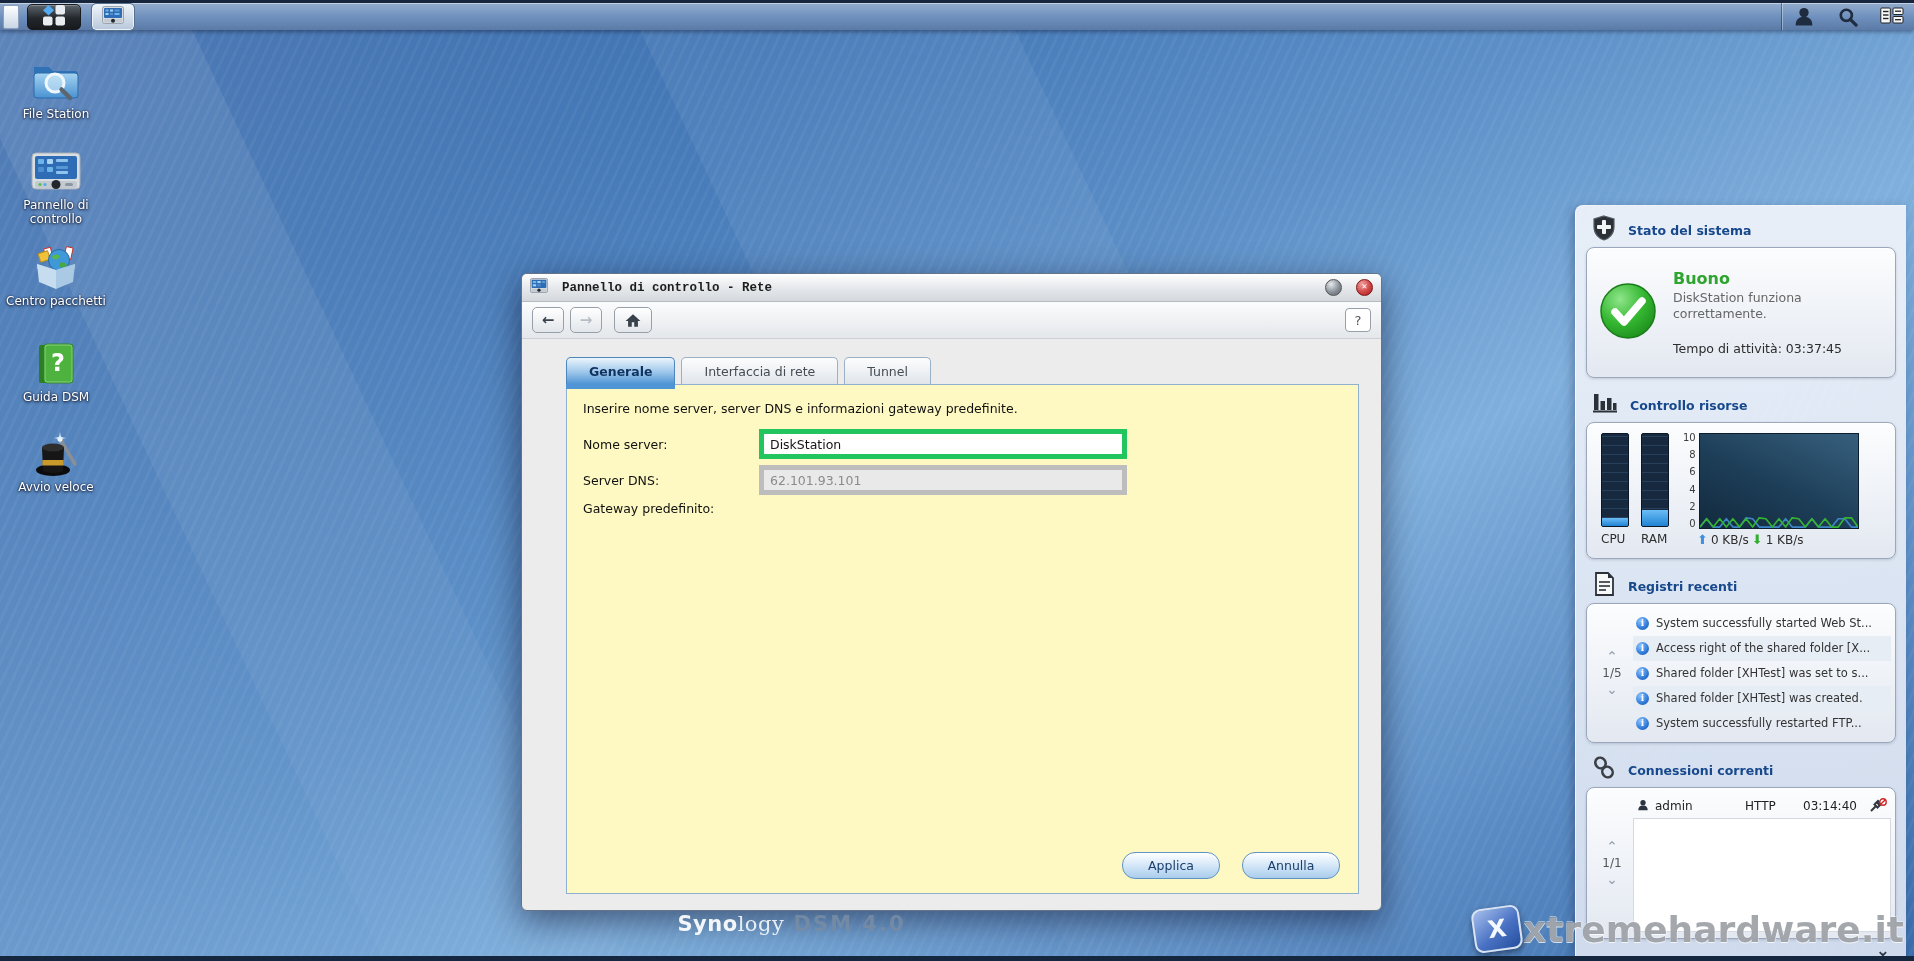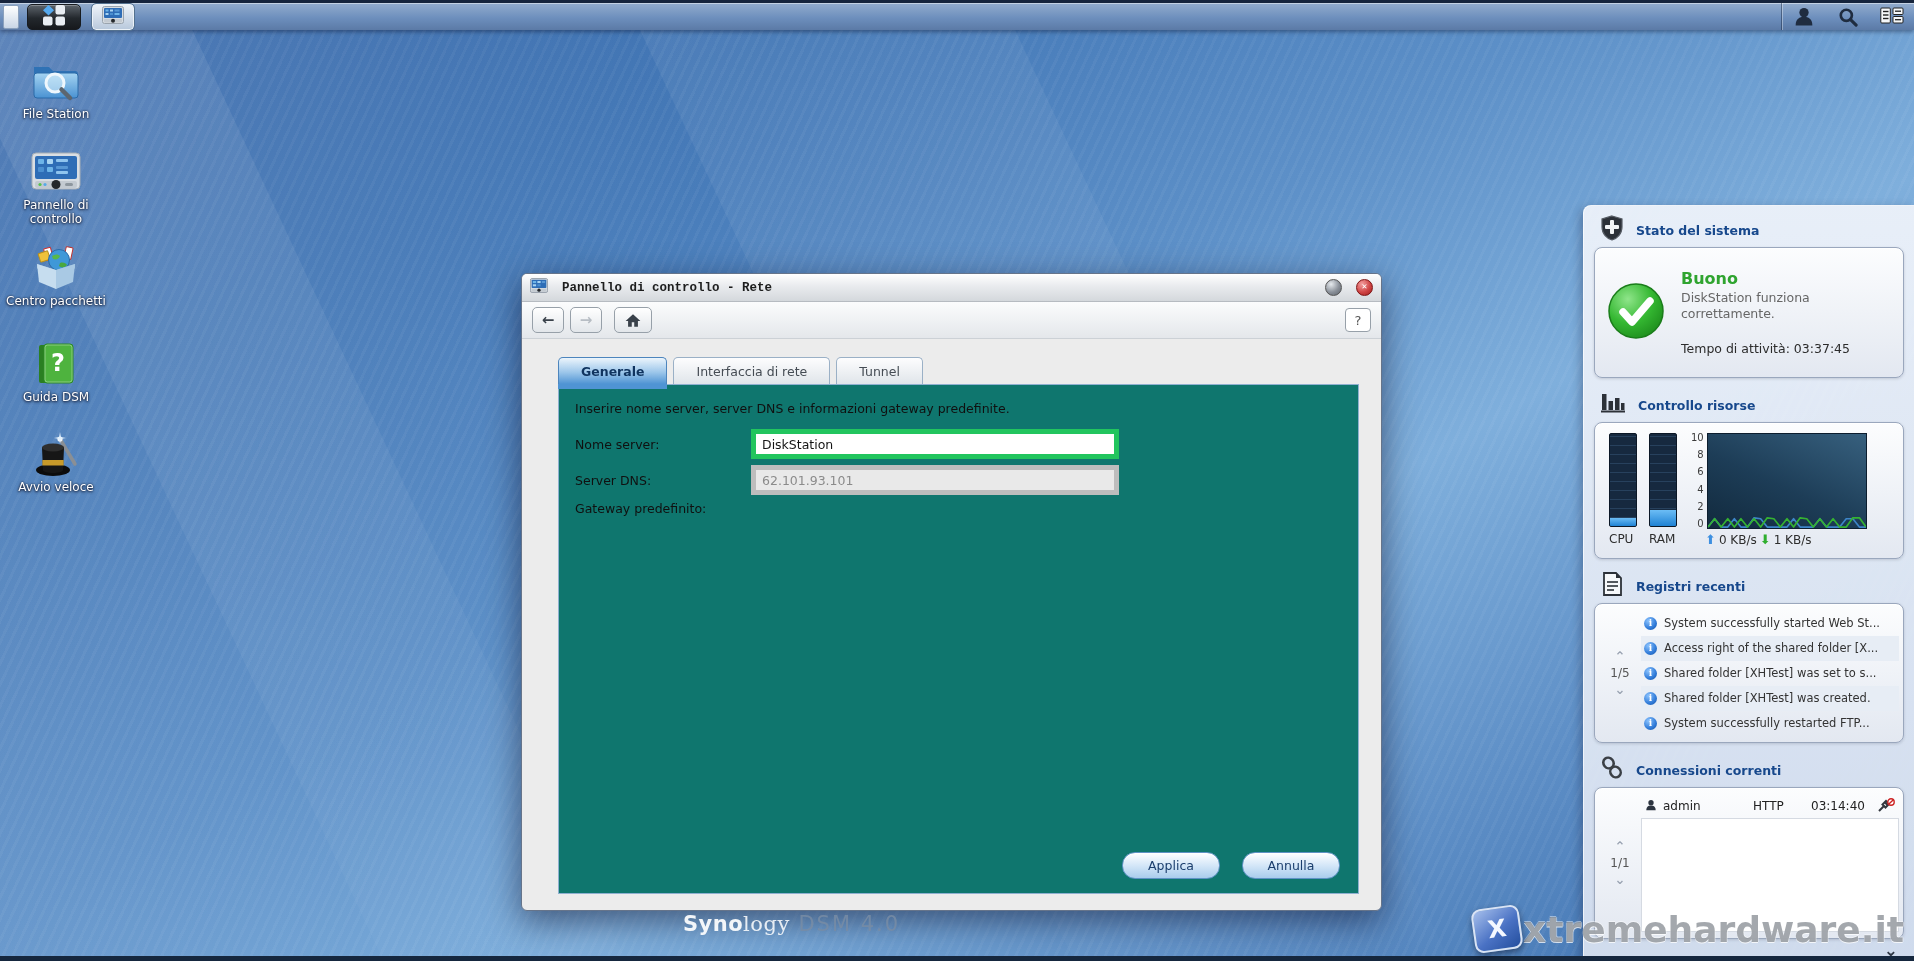--- a/index.html
+++ b/index.html
@@ -48,50 +48,50 @@
     color:#fff;font-size:9px;font-weight:bold;line-height:1;}
   .toolbar{height:37px;background:linear-gradient(#fbfcfd,#e4e7eb);border-bottom:1px solid #ccd1d6;
     display:flex;align-items:center;padding:0 10px;gap:6px;box-sizing:border-box;}
   .nav-btn{min-width:30px;height:24px;border:1px solid #97a0a9;border-radius:5px;cursor:pointer;
     background:linear-gradient(#ffffff,#e2e6ea);display:flex;align-items:center;justify-content:center;
     font-size:15px;font-weight:bold;color:#39414a;box-shadow:0 1px 0 #fff inset;}
   .nav-btn.disabled{color:#b7bdc4;cursor:default;}
   .nav-btn.home{width:36px;margin-left:6px;}
   .help-btn{margin-left:auto;width:24px;height:22px;border:1px solid #97a0a9;border-radius:4px;background:#fff;
     display:flex;align-items:center;justify-content:center;font-size:13px;color:#555;cursor:pointer;}
-  .win-body{padding-top:18px;}
+  .win-body{padding-top:18px;padding-left:8px;}
   .tabs{display:flex;margin-left:36px;position:relative;z-index:2;}
   .tab{height:26px;padding:0 22px;margin-right:6px;display:flex;align-items:center;cursor:pointer;
     border:1px solid #9ab0c6;border-bottom:none;border-radius:5px 5px 0 0;
     background:linear-gradient(#fdfdfe,#e0e5ea);color:#454c54;font-size:12.5px;}
   .tab.active{background:linear-gradient(#ecf5fc,#9cc6ea 55%,#4f94d4);color:#10345f;font-weight:bold;
     border-color:#4d85bd;position:relative;}
   .tab.active::after{content:"";position:absolute;left:-1px;right:-1px;bottom:-5px;height:5px;background:#4f94d4;}
-  .content-panel{margin:0 22px 0 36px;height:510px;background:#0f766e;border:1px solid #8fb0d0;
+  .content-panel{margin:0 22px 0 36px;height:510px;background:#fef9c3;border:1px solid #8fb0d0;
     position:relative;box-sizing:border-box;padding:16px 0 0 16px;}
   .intro{font-size:12.5px;color:#101010;margin-bottom:13px;}
   .frow{display:flex;align-items:center;margin-bottom:6px;}
   .flabel{width:176px;font-size:12.5px;color:#101010;}
   .finput{width:346px;height:20px;border:5px solid #22c55e;font-size:12.5px;padding:0 6px;color:#141414;background:#fff;
     font-family:"DejaVu Sans","Liberation Sans",sans-serif;}
   .finput:disabled{background:#e9e9e9;color:#8b8b8b;border-color:#bdbdbd;}
   .btn-row{position:absolute;right:18px;bottom:14px;display:flex;gap:22px;}
   .pill{min-width:96px;height:25px;border:1px solid #5f93c5;border-radius:13px;cursor:pointer;
     background:linear-gradient(#ffffff,#d8e9f9 45%,#a9cdec);color:#1b3e6d;font-size:12.5px;
     display:flex;align-items:center;justify-content:center;box-shadow:0 1px 0 #fff inset;}
 
   
   .brand{position:absolute;left:0;width:1583px;top:912px;text-align:center;font-size:21px;letter-spacing:.5px;
     pointer-events:none;}
   .brand .b1{font-weight:bold;color:rgba(255,255,255,.92);}
   .brand .b2{color:rgba(255,255,255,.85);font-family:"DejaVu Serif","Liberation Serif",serif;}
-  .brand .b3{color:rgba(120,140,165,.85);font-weight:normal;letter-spacing:2px;}
+  .brand .b3{color:rgba(120,140,165,.85);font-weight:bold;letter-spacing:2px;}
 
   
-  .widgets{position:absolute;right:0;top:205px;bottom:0;width:331px;box-sizing:border-box;
+  .widgets{position:absolute;right:8px;top:205px;bottom:0;width:331px;box-sizing:border-box;
     background:linear-gradient(rgba(236,241,249,.96),rgba(213,223,239,.96));
     border:1px solid rgba(255,255,255,.65);border-right:none;border-radius:8px 0 0 0;
     box-shadow:-3px 3px 10px rgba(0,0,30,.25);padding:6px 10px 0 10px;}
   .whead{display:flex;align-items:center;gap:12px;height:26px;margin:5px 0 4px 6px;}
   .whead .wtitle{font-size:12.5px;font-weight:bold;color:#17488c;}
   .wcard{background:linear-gradient(#fcfdfe,#e3e8f1);border:1px solid #9aa7bd;border-radius:8px;
     box-shadow:0 1px 0 rgba(255,255,255,.8) inset,0 1px 3px rgba(0,0,30,.15);margin-bottom:14px;box-sizing:border-box;}
   .status-card{height:131px;display:flex;align-items:center;padding:10px 12px;gap:16px;}
   .status-txt{display:flex;flex-direction:column;}
   .buono{color:#2fa42f;font-size:16px;font-weight:bold;margin-bottom:2px;}

